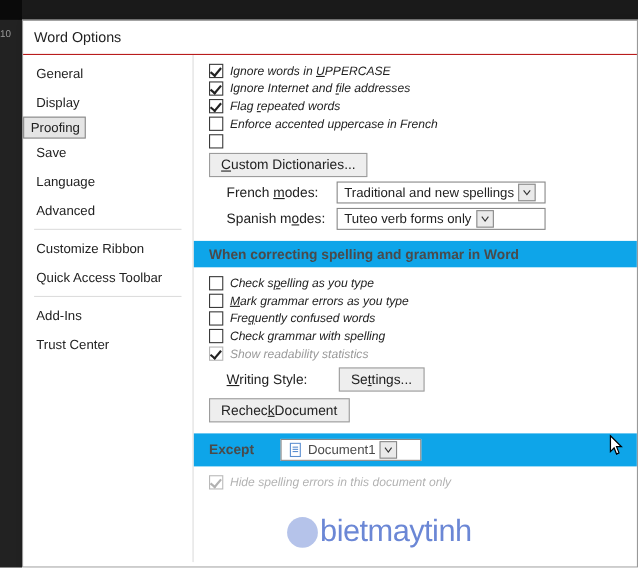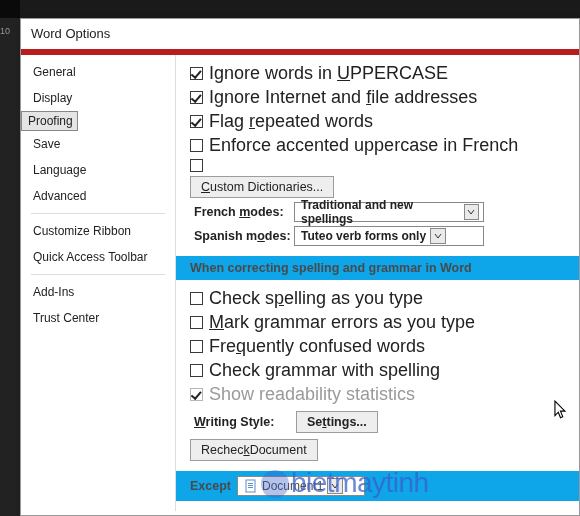--- a/index.html
+++ b/index.html
@@ -4,40 +4,40 @@
 <style>
   * { margin:0; padding:0; box-sizing:border-box; font-family:"Segoe UI",Tahoma,sans-serif; }
   body { width:580px; height:516px; overflow:hidden; background:#fff; position:relative; }
 
   .blackbg { position:absolute; left:0; top:0; width:20px; height:516px; background:#0a0a0a; }
   .darkstrip { position:absolute; left:0; top:0; width:580px; height:18px; background:#1a1a1a; }
   .rulerpad { position:absolute; left:0; top:18px; width:20px; height:498px; background:#222; color:#999; font-size:9px; text-align:left; padding-top:8px;}
 
   .dialog { position:absolute; left:20px; top:18px; width:560px; height:498px; background:#fff; border:1px solid #999; box-shadow:2px 2px 6px rgba(0,0,0,.3); }
   .dlg-title { font-size:13px; padding:7px 10px 8px; color:#222; }
-  .dlg-body { display:flex; border-top:6px solid #b91c1c; height:calc(100% - 34px); }
+  .dlg-body { display:flex; border-top:1px solid #b91c1c; height:calc(100% - 34px); }
 
   .side { width:155px; border-right:1px solid #ddd; padding-top:4px; }
   .side-item { font-size:12px; color:#222; padding:6px 12px; cursor:pointer; }
   .side-item.sel { background:#e5e5e5; }
   .side-sep { border-top:1px solid #ddd; margin:4px 10px; }
 
   .content { flex:1; padding:6px 14px 0 14px; font-size:12.5px; color:#222; position:relative; overflow:hidden; }
   .row { display:flex; align-items:center; gap:6px; margin:2px 0 3px 0; }
   .chk { width:13px; height:13px; border:1px solid #3a3a3a; background:#fff; display:inline-flex; align-items:center; justify-content:center; flex-shrink:0; }
   .chk.on::after { content:""; display:block; width:8px; height:4px; border-left:2px solid #222; border-bottom:2px solid #222; transform:rotate(-50deg) translate(0px,-1px); }
   .chk.dis { border-color:#b6b6b6; }
-  .lbl { font-size:18px; }
+  .lbl { font-size:11px;font-style:italic; }
   .lbl .u { text-decoration:underline; }
   .lbl.dis { color:#9a9a9a; }
 
   .btn { display:inline-flex; align-items:center; padding:3px 10px; border:1px solid #9c9c9c; background:#eee; font-size:12.5px; cursor:pointer; }
   .btn .u { text-decoration:underline; }
 
-  .formrow { display:flex; align-items:center; margin:4px 4px;font-weight:bold; }
+  .formrow { display:flex; align-items:center; margin:4px 16px; }
   .formlbl { width:100px; font-size:12.5px; }
   .formlbl .u { text-decoration:underline; }
   .sel { display:inline-flex; align-items:center; border:1px solid #888; background:#fff; font-size:12px; height:20px; padding:0 4px 0 6px; position:relative; }
   .dd { width:16px; height:16px; margin-left:4px; border:1px solid #888; background:#eaeaea; display:flex; align-items:center; justify-content:center; }
   .dd svg { width:8px; height:8px; }
 
   .section { font-weight:600; font-size:12.5px; color:#4a4a4a; background:#0ea5e9; margin:10px -14px 8px -14px; padding:5px 14px; }
 
   .cursor { position:absolute; left:377px; top:345px; pointer-events:none; }
   .cursor svg { width:15px; height:20px; }
@@ -156,21 +156,21 @@
       </div>
 
       <div class="row" style="margin-top:6px;">
         <span class="btn">
             <span>Rechec</span>
             <span class="u">k</span>
             <span> Document</span>
           </span>
       </div>
 
-      <div class="section" style="display:flex;align-items:center;gap:6px;">
+      <div class="section" style="display:flex;align-items:center;gap:24px;">
         <span><span>Except</span></span>
         <span class="sel" style="width:128px;font-weight:400;">
           <svg width="14" height="14" viewBox="0 0 14 14">
               <rect x="2" y="1" width="9" height="12" fill="#fff" stroke="#5a8ed0"></rect>
               <rect x="4" y="4" width="5" height="1" fill="#5a8ed0"></rect>
               <rect x="4" y="6" width="5" height="1" fill="#5a8ed0"></rect>
               <rect x="4" y="8" width="5" height="1" fill="#5a8ed0"></rect>
             </svg>
           <span style="margin-left:4px;">Document1</span>
           <span class="dd">

